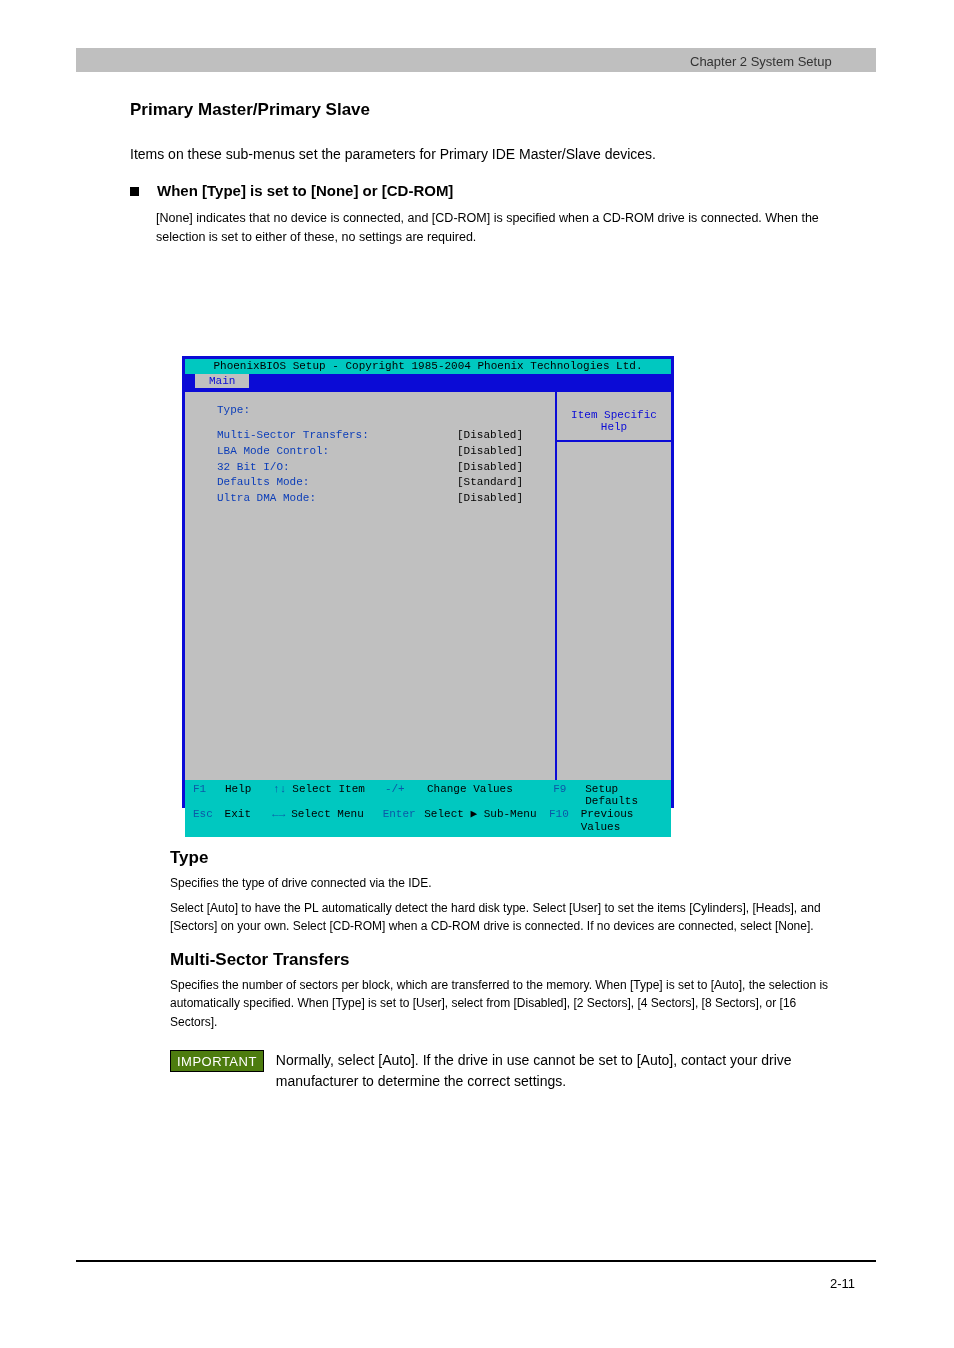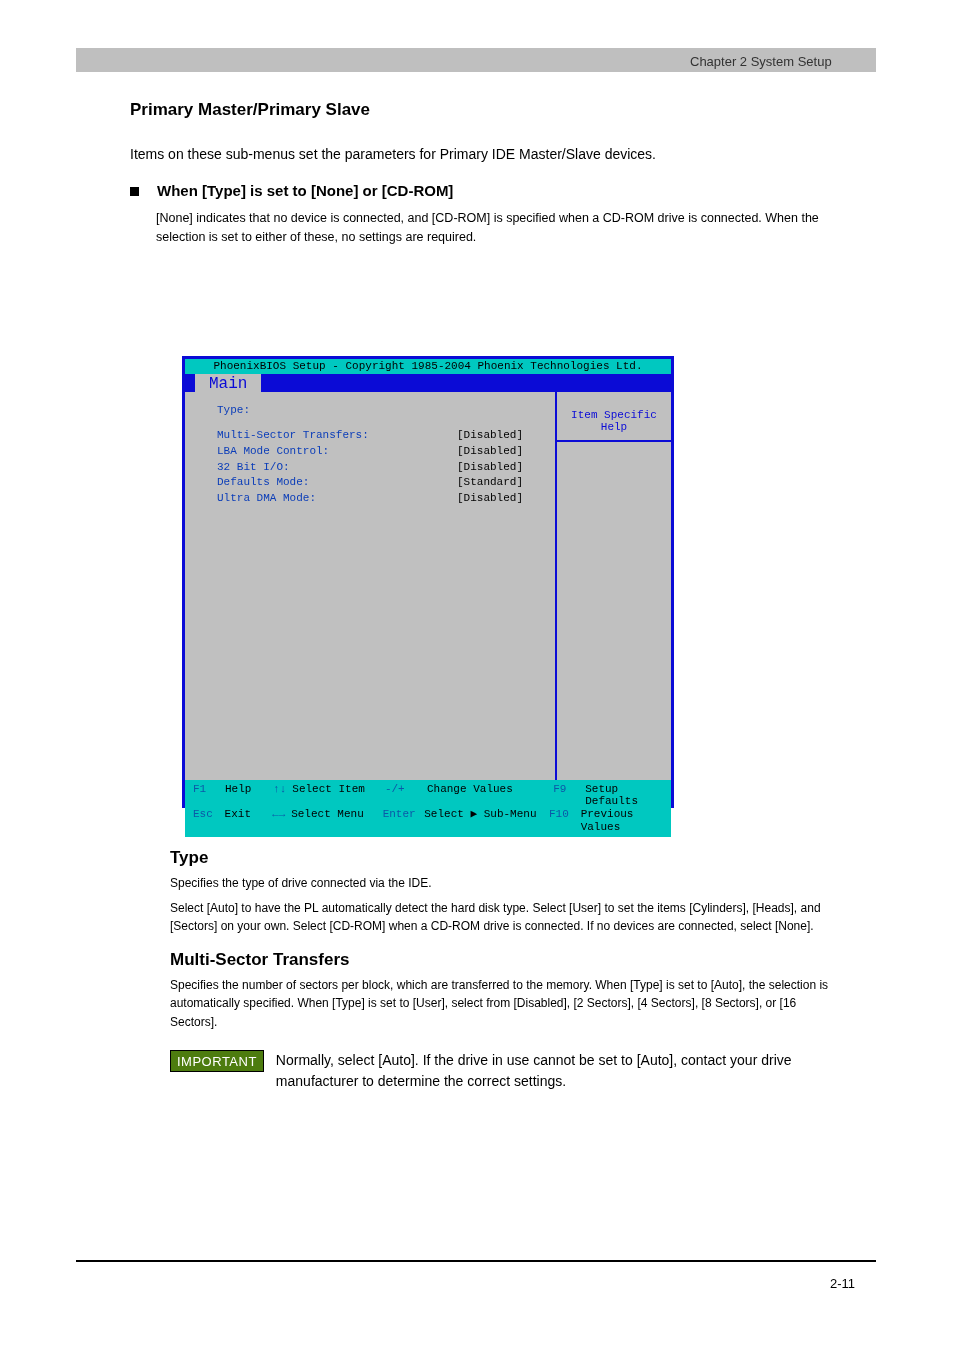--- a/index.html
+++ b/index.html
@@ -93,21 +93,21 @@
     height: 16px;
     position: relative;
   }
   .bios-tab {
     position: absolute;
     top: 0;
     left: 10px;
     background: #c0c0c0;
     color: #0b0bd6;
     padding: 1px 14px;
-    font-size: 16px;
+    font-size: 11px;
   }
   .bios-body {
     display: flex;
     height: 390px;
     border-top: 2px solid #0b0bd6;
   }
   .bios-left {
     flex: 1;
     padding: 12px 32px;
     color: #0b0bd6;

